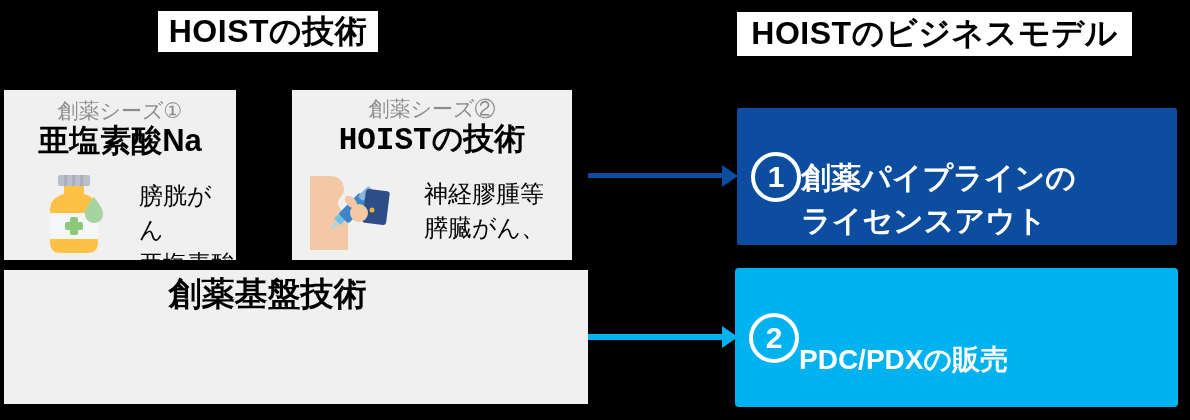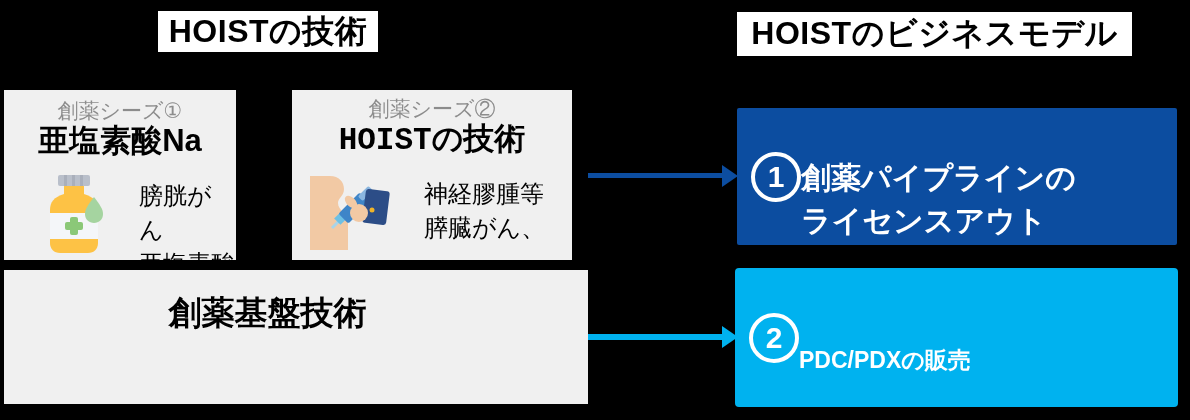--- a/index.html
+++ b/index.html
@@ -28,36 +28,36 @@
   .seed .name { text-align:center; font-size:31px; font-weight:700; color:#000; line-height:36px; }
   .seed .icon { position:absolute; }
   .seed.one .icon { left:38px; top:85px; width:64px; height:78px; }
   .seed.two .icon { left:16px; top:82px; width:84px; height:78px; }
   .seed .ind { position:absolute; font-size:24px; line-height:34px; color:#000;margin-left:24px; }
   .seed.one .ind { left:111px; top:89px; }
   .seed.two .ind { left:108px; top:89px; }
 
   
   .platform { position:absolute; left:4px; top:270px; width:584px; height:134px; background:#f0f0f0; }
-  .platform .ptitle { width:527px; padding-top:25px; text-align:center; font-size:33px; font-weight:700; color:#000; line-height:36px; }
+  .platform .ptitle { width:527px; padding-top:6px; text-align:center; font-size:33px; font-weight:700; color:#000; line-height:36px; }
   .platform .pdesc  { width:527px; margin-top:16px; text-align:center; font-size:23px; line-height:29px; color:#000; }
 
   
   .bm { position:absolute; display:flex; align-items:center; color:#fff; }
   .bm.one { left:737px; top:108px; width:440px; height:137px; background:#0c4da0; border-radius:2px; }
   .bm.two { left:735px; top:268px; width:443px; height:139px; background:#00b2ef; border-radius:4px; }
   .circle-num {
     flex:none; margin-left:14px; width:50px; height:50px;
     border:4px solid #fff; border-radius:50%;
     display:flex; align-items:center; justify-content:center;
     font-size:30px; font-weight:700; line-height:1;
   }
   .bm-label { flex:1; text-align:left; font-weight:700;margin-top:44px; }
   .bm.one .bm-label { font-size:30px; line-height:43px; }
-  .bm.two .bm-label { font-size:23px; line-height:40px; }
+  .bm.two .bm-label { font-size:28px; line-height:40px; }
 
   
   .shaft { position:absolute; }
   .shaft.a1 { left:588px; top:173px; width:136px; height:5px; background:#0c4da0; }
   .shaft.a2 { left:588px; top:334px; width:136px; height:6px; background:#00b2ef; }
   .head { position:absolute; width:0; height:0; border-top:11px solid transparent; border-bottom:11px solid transparent; }
   .head.a1 { left:722px; top:165px; border-left:16px solid #0c4da0; }
   .head.a2 { left:722px; top:326px; border-left:16px solid #00b2ef; }
 </style>
 </head>

